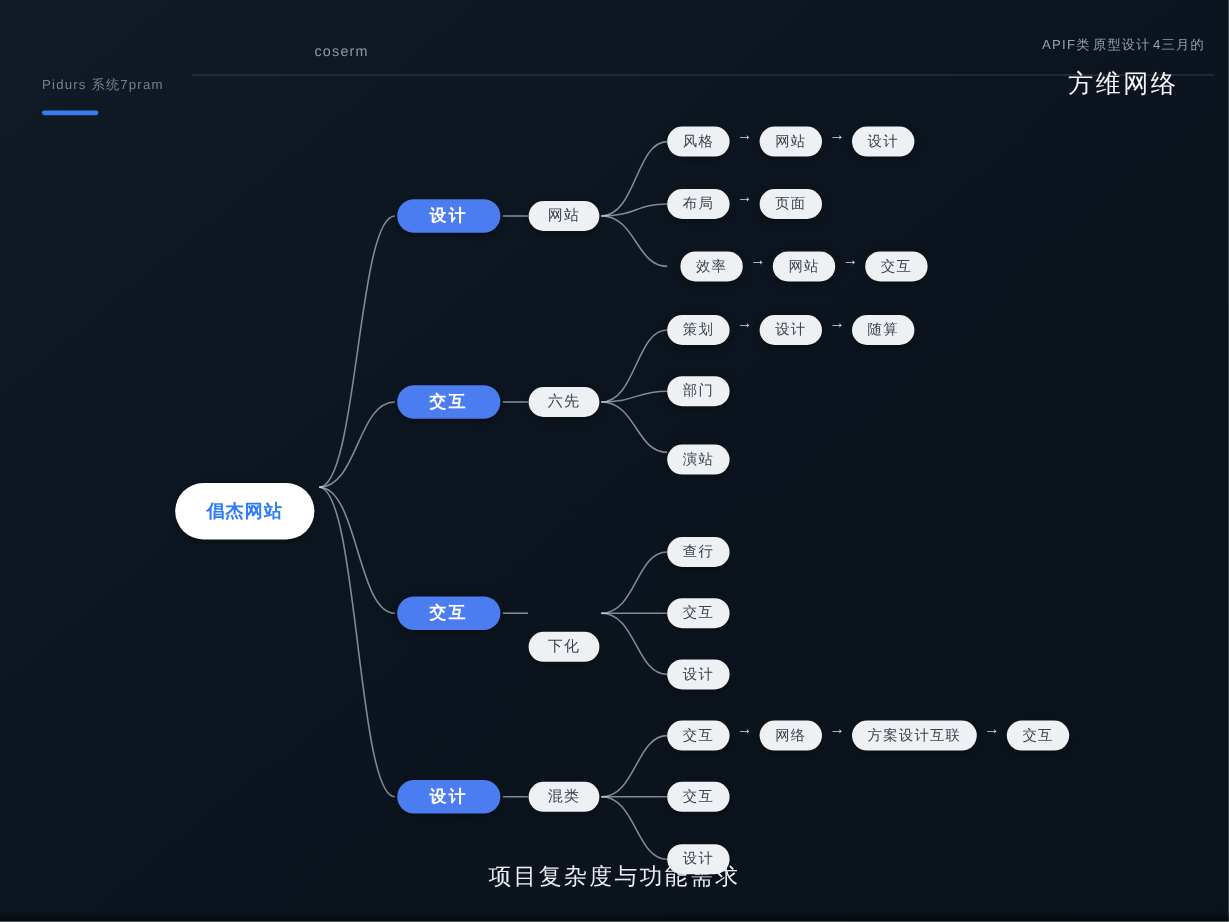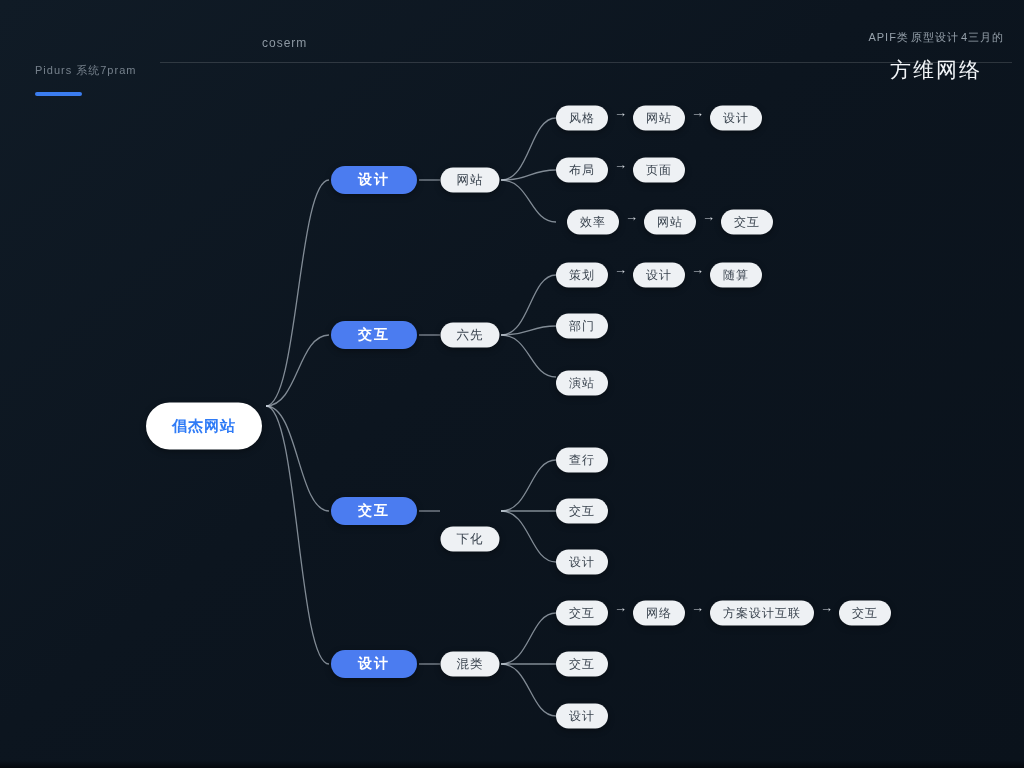--- a/index.html
+++ b/index.html
@@ -173,14 +173,15 @@
         <div class="pill leaf">交互</div>
       </div>
       <div class="chain-row" style="left: 556px; top: 664px;">
         <div class="pill leaf">交互</div>
       </div>
       <div class="chain-row" style="left: 556px; top: 716px;">
         <div class="pill leaf">设计</div>
       </div>
     </div>
 
+  <div class="footer-caption">项目复杂度与功能需求</div>
   <div class="bottom-edge"></div>
 </div>
 
 </body></html>

